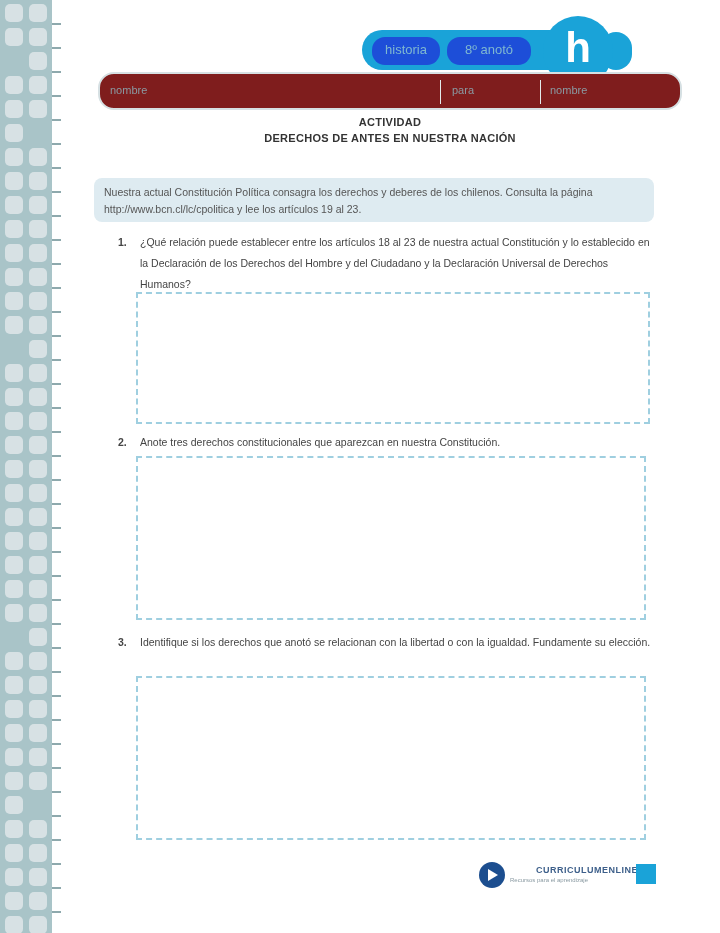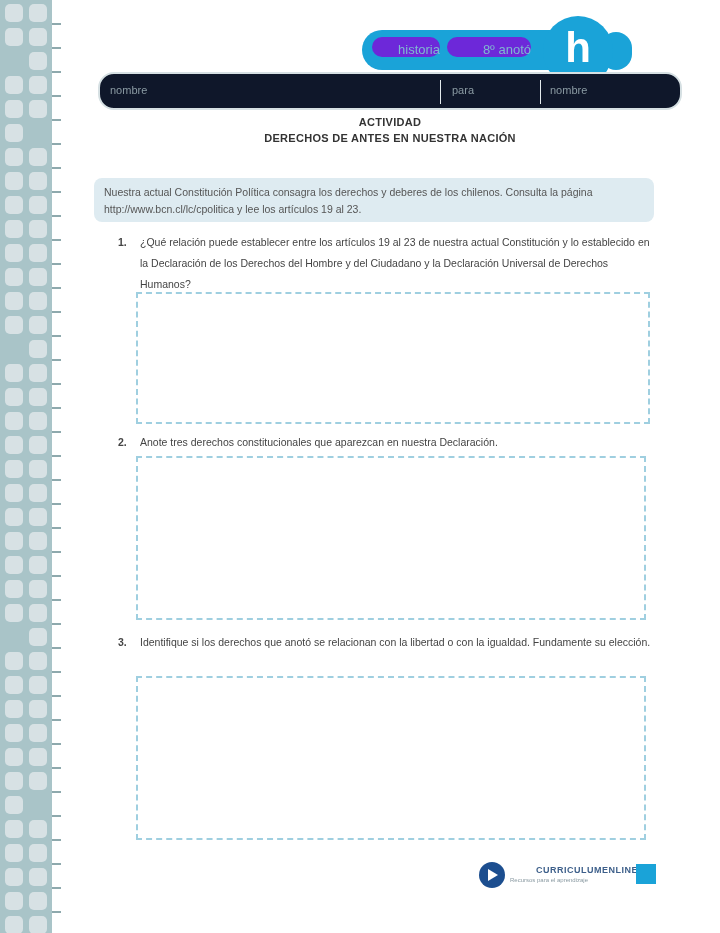--- a/index.html
+++ b/index.html
@@ -2,24 +2,24 @@
 <html><head>
 <meta charset="utf-8">
 <style>
   html, body { margin:0; padding:0; }
   body { width:720px; height:933px; background:#ffffff; position:relative; overflow:hidden; font-family:"Liberation Sans", sans-serif; color:#3a3a3a; }
   .strip { position:absolute; left:0; top:0; width:56px; height:933px; background:#a9c4c8; }
   .cell { position:absolute; width:18px; height:18px; border-radius:5px; background:#d7e1e4; }
   .edge { position:absolute; left:52px; top:0; width:10px; height:933px; background:#ffffff; }
   .perf { position:absolute; left:52px; width:9px; height:2px; background:#8ea9ad; }
   .header-pill { position:absolute; left:362px; top:30px; width:220px; height:40px; background:#1aa3d8; border-radius:20px; }
-  .tag { position:absolute; top:37px; height:20px; border-radius:13px; background:#6d28d9; color:#7fb8d0; font-size:13px; line-height:26px; text-align:right; }
+  .tag { position:absolute; top:37px; height:28px; border-radius:13px; background:#1d4ed8; color:#7fb8d0; font-size:13px; line-height:26px; text-align:center; }
   .logo-circle { position:absolute; left:543px; top:16px; width:70px; height:70px; border-radius:50%; background:#1aa3d8; color:#fff; font-size:42px; font-weight:bold; text-align:center; line-height:64px; }
   .logo-tab { position:absolute; left:600px; top:32px; width:32px; height:38px; border-radius:16px; background:#1aa3d8; }
-  .name-bar { position:absolute; left:98px; top:72px; width:580px; height:34px; border:2px solid #d6e0e3; border-radius:16px; background:#0f172a; }
+  .name-bar { position:absolute; left:98px; top:72px; width:580px; height:34px; border:2px solid #d6e0e3; border-radius:16px; background:#7f1d1d; }
   .field-label { position:absolute; top:10px; font-size:11px; color:#8a9aa2; }
   .field-div { position:absolute; top:6px; width:1px; height:24px; background:#e3eaec; }
   .title { position:absolute; left:0; width:720px; padding-left:60px; box-sizing:border-box; text-align:center; font-weight:bold; font-size:11px; color:#333; letter-spacing:0.3px; }
   .intro { position:absolute; left:94px; top:178px; width:560px; height:44px; background:#deebf1; border-radius:8px; padding:6px 10px; box-sizing:border-box; font-size:10.5px; line-height:17px; color:#555; }
   .q { position:absolute; left:118px; width:540px; font-size:10.5px; line-height:21px; color:#444; }
   .q .num { position:absolute; left:0; top:0; font-weight:bold; }
   .q .txt { display:block; margin-left:22px; }
   .box { position:absolute; border:2px dashed #9fcfe0; background:#fff; }
   .footer-logo { position:absolute; left:479px; top:862px; width:26px; height:26px; border-radius:50%; background:#1c4e8f; }
   .footer-logo .play { position:absolute; left:9px; top:7px; width:0; height:0; border-left:10px solid #fff; border-top:6px solid transparent; border-bottom:6px solid transparent; }
@@ -161,27 +161,27 @@
   <span class="field-label" style="left:450px;">nombre</span>
 </div>
 
 <div class="title" style="top:116px;">ACTIVIDAD</div>
 <div class="title" style="top:132px;">DERECHOS DE ANTES EN NUESTRA NACIÓN</div>
 
 <div class="intro">Nuestra actual Constitución Política consagra los derechos y deberes de los chilenos. Consulta la página http://www.bcn.cl/lc/cpolitica y lee los artículos 19 al 23.</div>
 
 <div class="q" style="top:232px;">
   <span class="num">1.</span>
-  <span class="txt">¿Qué relación puede establecer entre los artículos 19 al 23 de nuestra actual Constitución y lo establecido en la Declaración de los Derechos del Hombre y del Ciudadano y la Declaración Universal de Derechos Humanos?</span>
+  <span class="txt">¿Qué relación puede establecer entre los artículos 18 al 23 de nuestra actual Constitución y lo establecido en la Declaración de los Derechos del Hombre y del Ciudadano y la Declaración Universal de Derechos Humanos?</span>
 </div>
 <div class="box" style="left:136px; top:292px; width:510px; height:128px;"></div>
 
 <div class="q" style="top:432px;">
   <span class="num">2.</span>
-  <span class="txt">Anote tres derechos constitucionales que aparezcan en nuestra Declaración.</span>
+  <span class="txt">Anote tres derechos constitucionales que aparezcan en nuestra Constitución.</span>
 </div>
 <div class="box" style="left:136px; top:456px; width:506px; height:160px;"></div>
 
 <div class="q" style="top:632px;">
   <span class="num">3.</span>
   <span class="txt">Identifique si los derechos que anotó se relacionan con la libertad o con la igualdad. Fundamente su elección.</span>
 </div>
 <div class="box" style="left:136px; top:676px; width:506px; height:160px;"></div>
 
 <div class="footer-logo">

